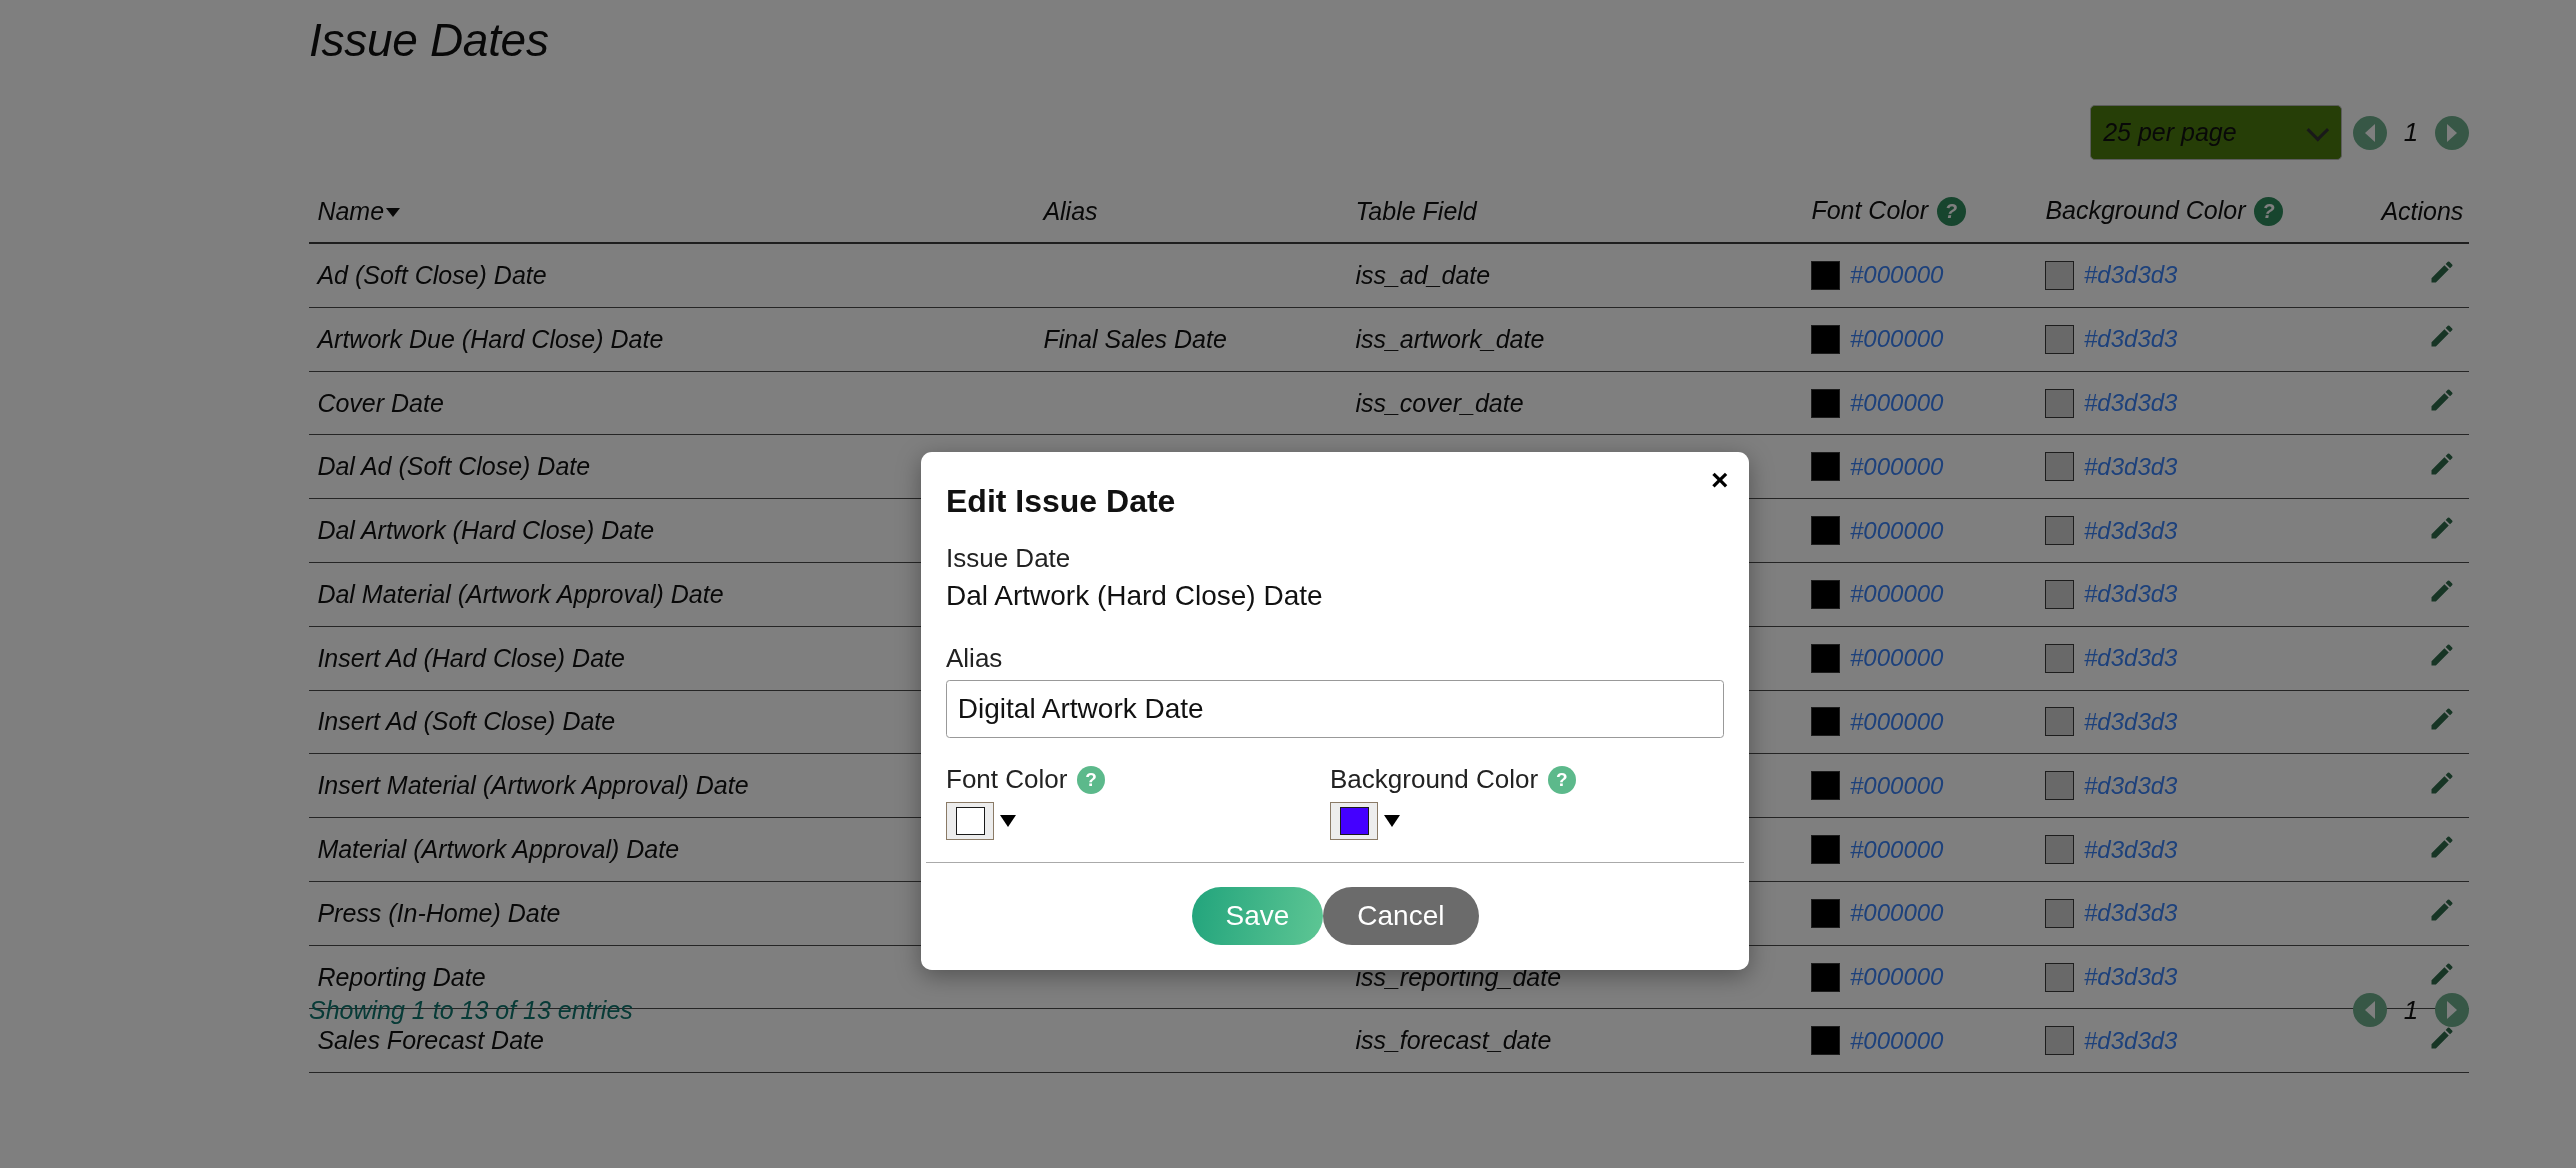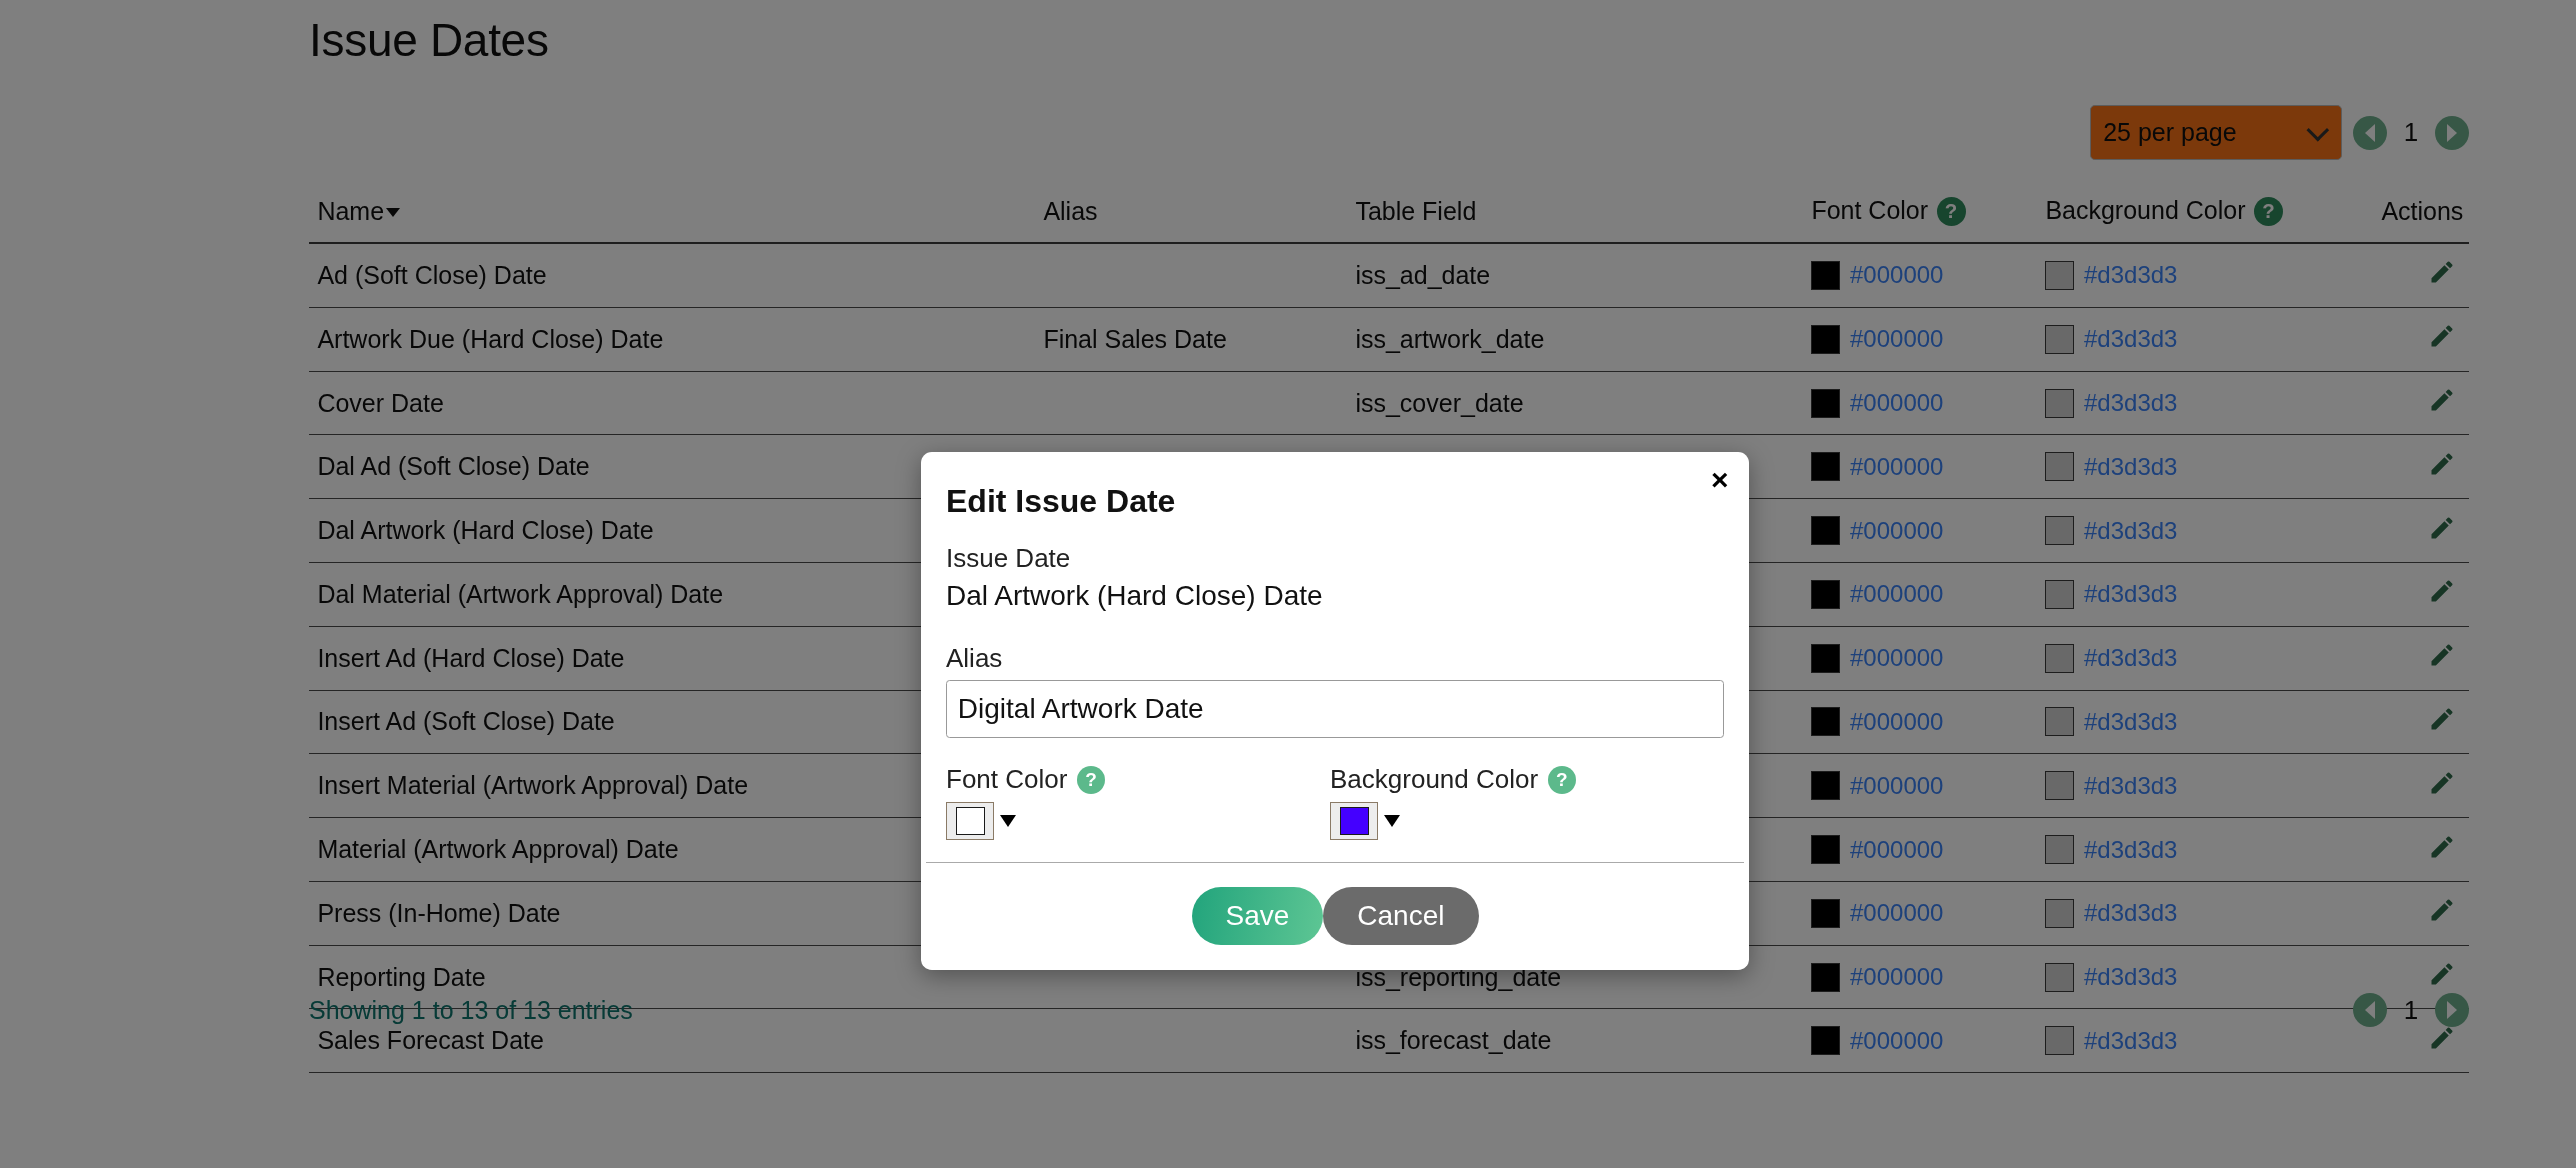--- a/index.html
+++ b/index.html
@@ -22,20 +22,21 @@
     inset: 0;
     background: #ffffff;
     padding: 0;
   }
 
   .page-inner {
     position: absolute;
     left: 309px;
     top: 0;
     width: 2160px;
+    font-style: italic;
   }
 
   .page-title {
     font-size: 46px;
     font-weight: 400;
     color: #111111;
     letter-spacing: -0.3px;
     padding-top: 13px;
     padding-left: 0;
   }
@@ -48,21 +49,21 @@
     display: flex;
     align-items: center;
     gap: 10.8px;
   }
 
   .per-page-select {
     width: 252px;
     height: 55px;
     border: 1.2px solid #b9b9b9;
     border-radius: 4.8px;
-    background: #f97316;
+    background: #4d7c0f;
     font-family: "Liberation Sans", sans-serif;
     font-size: 25px;
     color: #111111;
     padding: 0 12px;
     display: flex;
     align-items: center;
     position: relative;
     cursor: pointer;
   }
   .per-page-select .chev {

